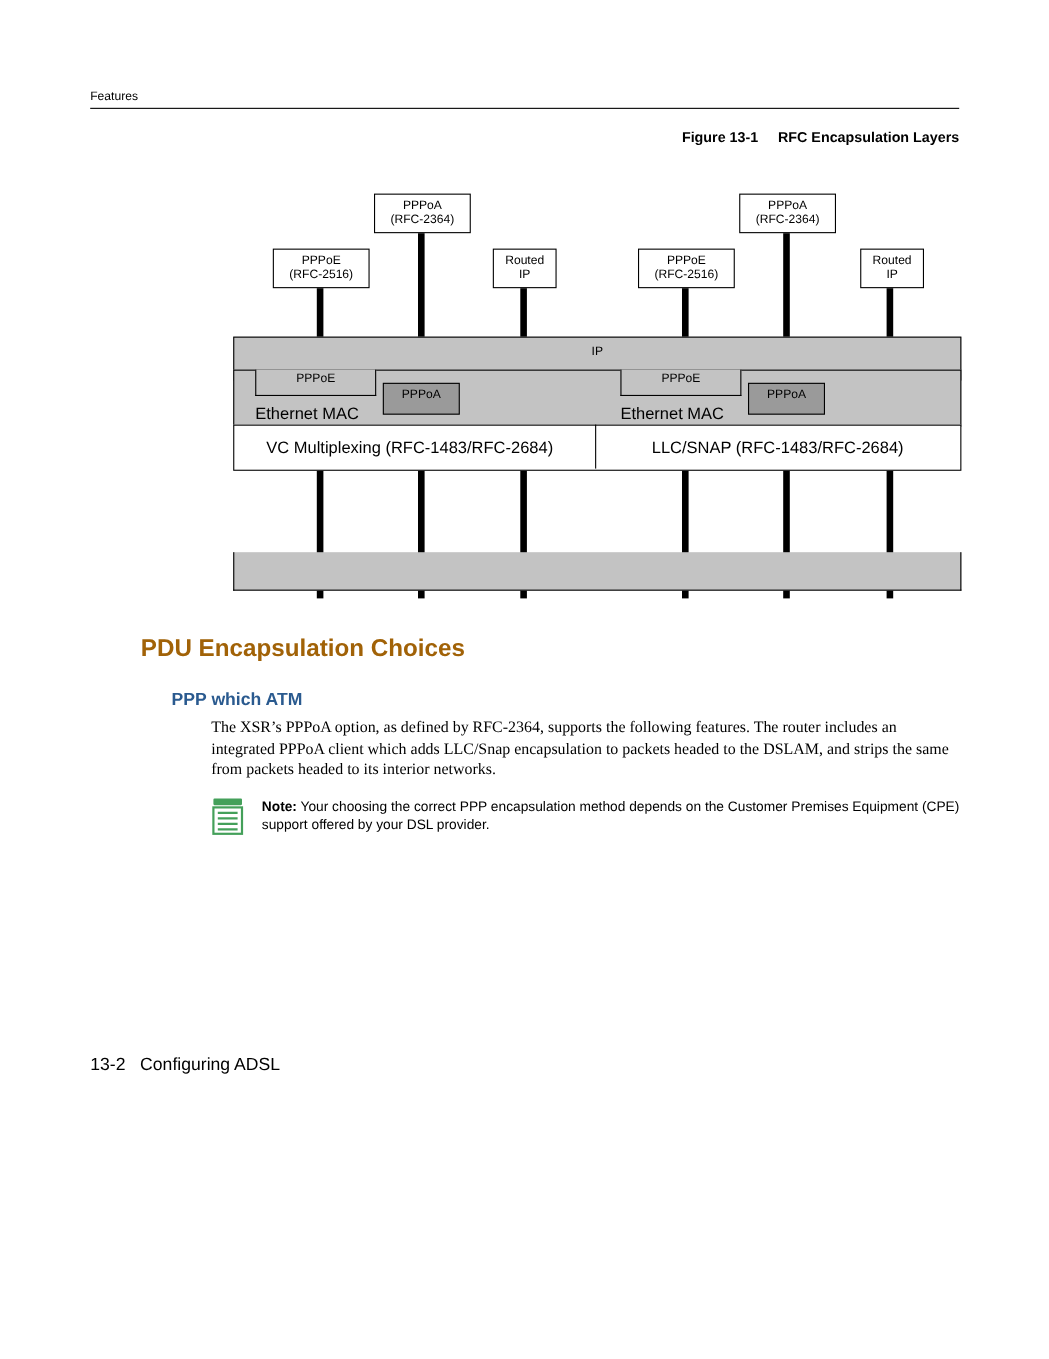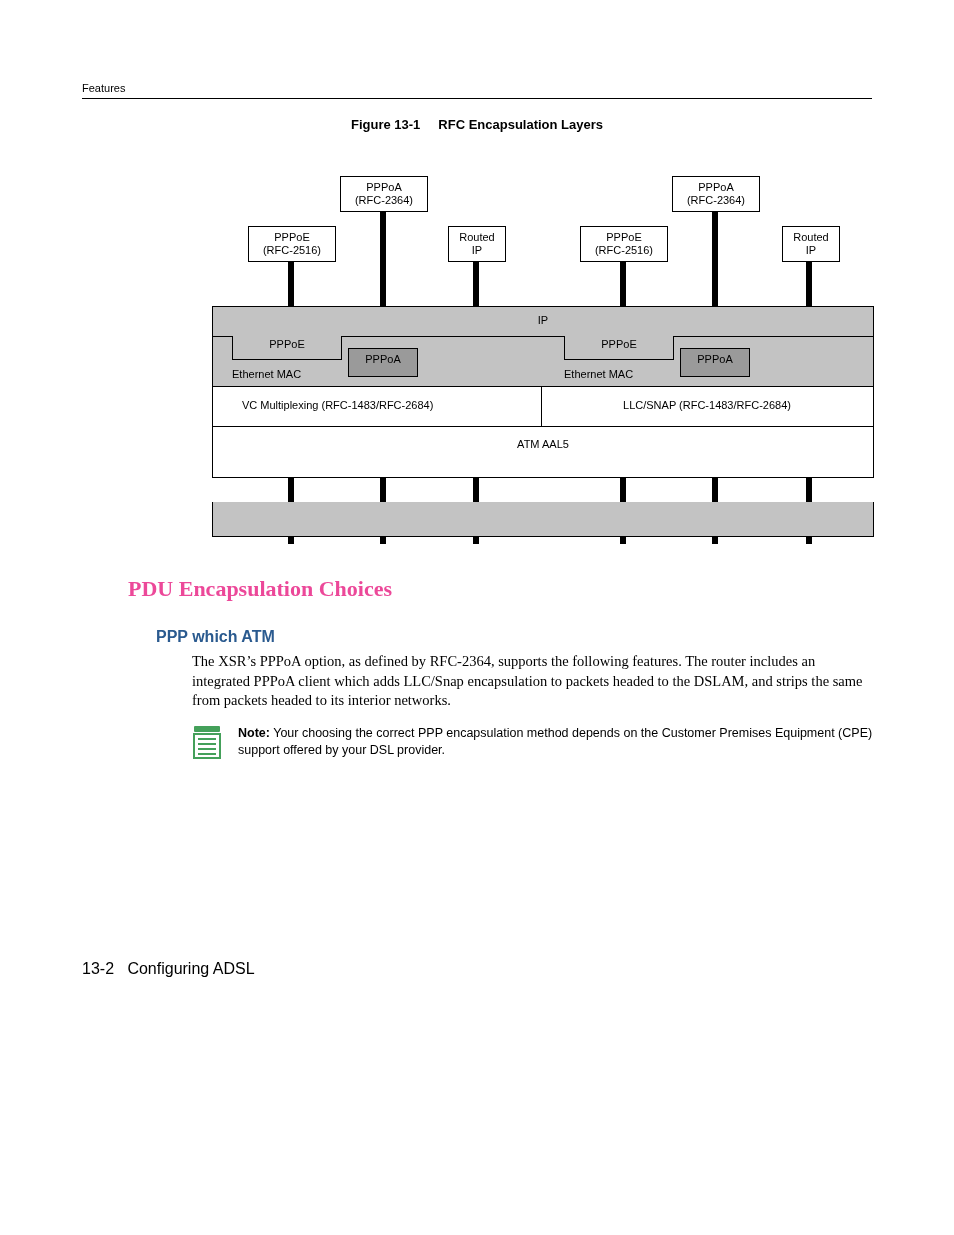--- a/index.html
+++ b/index.html
@@ -18,45 +18,45 @@
     box-sizing: border-box;
   }
   .running-head {
     font-family: Arial, Helvetica, sans-serif;
     font-size: 11px;
     border-bottom: 1.2px solid #000;
     padding-bottom: 4px;
     margin-bottom: 18px;
   }
   .fig-caption {
-    text-align: center;
+    text-align: right;
     font-family: Arial, Helvetica, sans-serif;
     font-weight: bold;
     font-size: 13px;
     margin: 4px 0 14px 0;
   }
   .fig-caption .gap { display:inline-block; width:18px; }
   .diagram {
     position: relative;
     width: 660px;
     height: 398px;
     margin: 0 auto 26px 130px;
     font-family: Arial, Helvetica, sans-serif;
     font-size: 11px;
   }
   .box { position:absolute; border:1px solid #000; background:#fff; text-align:center; display:flex; flex-direction:column; justify-content:center; line-height:1.2; }
   .thickbar { position:absolute; background:#000; }
   .wideblock { position:absolute; background:#c3c3c3; border:1px solid #000; text-align:center; font-size:11px; line-height:1; }
-  .layerlabel { position:absolute; font-size:11px; }
+  .layerlabel { position:absolute; font-size:15px; }
 
   .h1 {
-    font-family: Liberation Serif, serif;
+    font-family: Liberation Sans, sans-serif;
     font-weight: bold;
     font-size: 22px;
-    color: #ec4899;
+    color: #a16207;
     margin: 32px 0 10px 46px;
   }
   .h2 {
     font-family: Arial, Helvetica, sans-serif;
     font-weight: bold;
     font-size: 16px;
     color: #2a5a8f;
     margin: 26px 0 6px 74px;
   }
   .bodytext {
@@ -151,21 +151,20 @@
 
     <div class="wideblock" style="left:352px; top:190px; width:108px; height:20px; padding-top:3px; border-top:none;">PPPoE</div>
     <div class="layerlabel" style="left:352px; top:222px;">Ethernet MAC</div>
     <div class="wideblock" style="left:468px; top:202px; width:68px; height:22px; padding-top:5px; background:#9a9a9a;">PPPoA</div>
 
     <div class="wideblock" style="left:0; top:240px; width:660px; height:40px; background:#fff;"></div>
     <div style="position:absolute; left:329px; top:240px; width:1px; height:40px; background:#000;"></div>
     <div class="layerlabel" style="left:30px; top:253px; width:290px; text-align:left;">VC Multiplexing (RFC-1483/RFC-2684)</div>
     <div class="layerlabel" style="left:350px; top:253px; width:290px; text-align:center;">LLC/SNAP (RFC-1483/RFC-2684)</div>
 
-    <div class="wideblock" style="left:0; top:280px; width:660px; height:38px; background:#fff; padding-top:12px;">ATM AAL5</div>
 
 
     <div class="wideblock" style="left:0; top:356px; width:660px; height:34px; border-top:none;"></div>
   </div>
 
   <div class="h1">PDU Encapsulation Choices</div>
 
   <div class="h2">PPP which ATM</div>
   <p class="bodytext">The XSR’s PPPoA option, as defined by RFC-2364, supports the following features. The router includes an integrated PPPoA client which adds LLC/Snap encapsulation to packets headed to the DSLAM, and strips the same from packets headed to its interior networks.</p>
 

